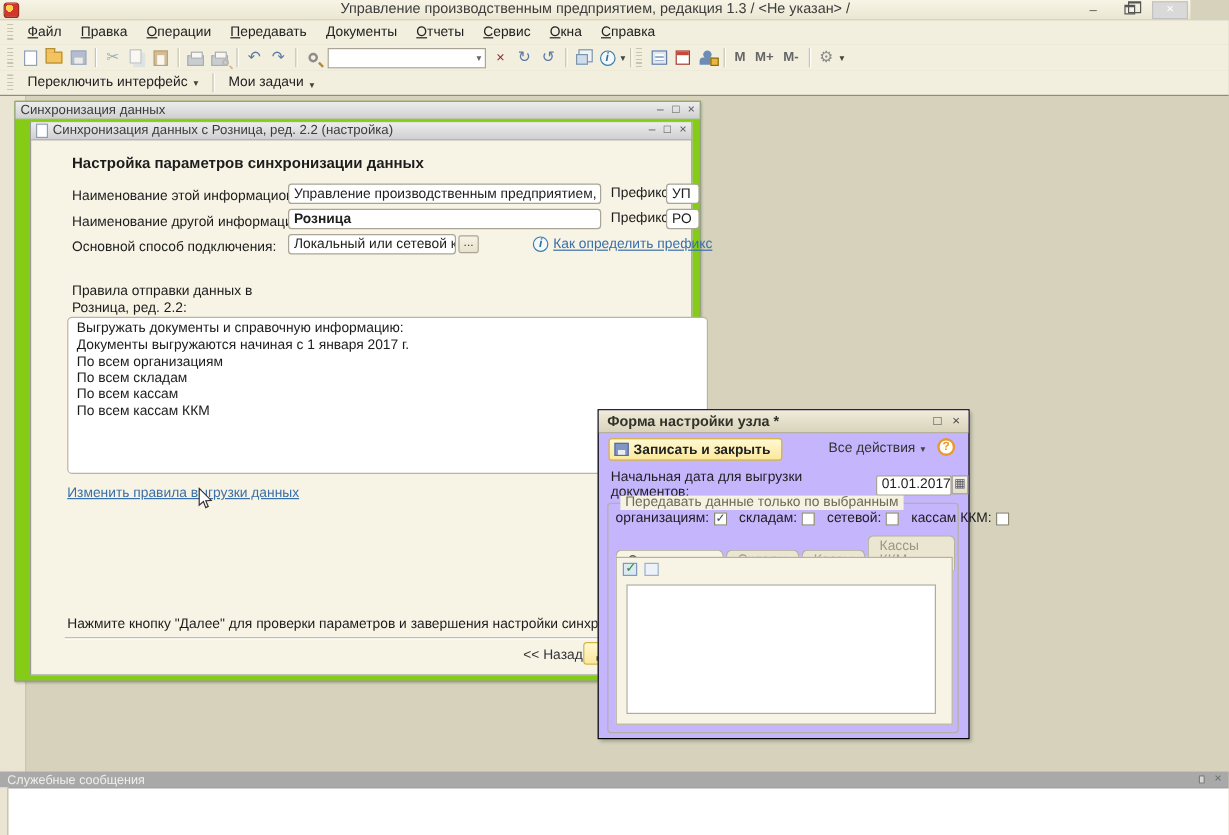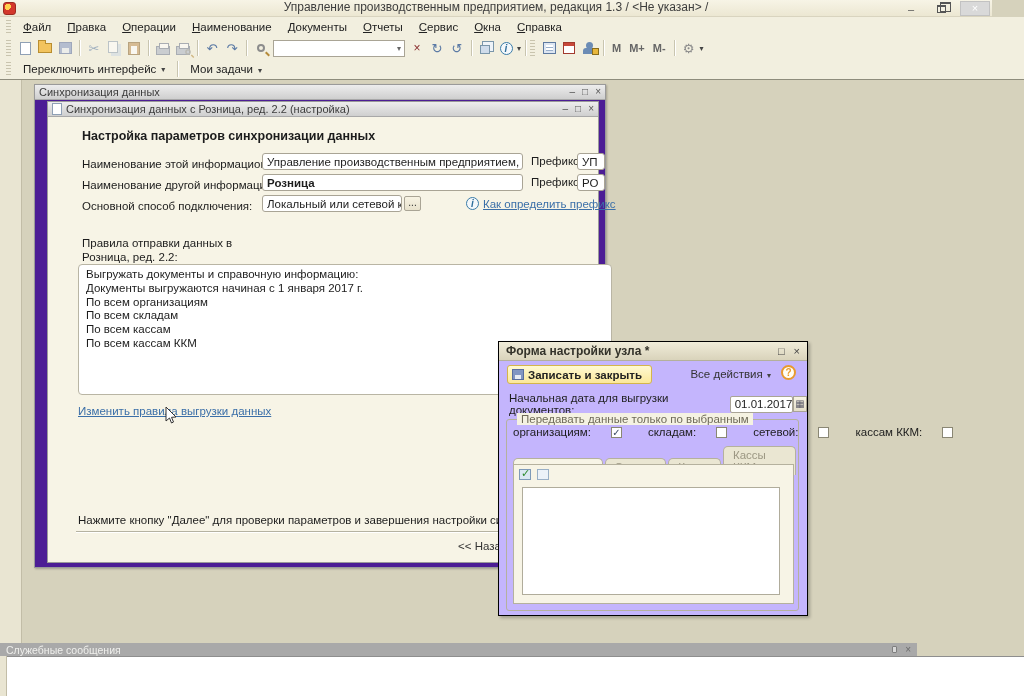--- a/index.html
+++ b/index.html
@@ -69,22 +69,22 @@
   
   .mdi { position:absolute; left:0; top:80px; width:1024px; height:563px; background:#d6d2bc; }
   .left-strip { position:absolute; left:0; top:0; width:22px; height:563px; background:#e9e5d2; border-right:1px solid #c2bda7; }
 
   .w-titlebar { height:15px; background:linear-gradient(#ededed,#cfcfcf); border-bottom:1px solid #a8a8a8;
     display:flex; align-items:center; padding:0 4px; font-size:11px; color:#3c3c3c; }
   .w-title { flex:1; white-space:nowrap; overflow:hidden; }
   .w-ctrl { display:flex; gap:7px; font-size:10px; color:#555; align-items:center; }
   .w-ctrl span { line-height:10px; }
 
-  .outer-window { position:absolute; left:34px; top:4px; width:572px; height:484px;
-    background:#4c1d95; border:1px solid #9a9a9a; box-shadow:1px 1px 2px rgba(0,0,0,.25); }
+  .outer-window { position:absolute; left:12px; top:4px; width:572px; height:484px;
+    background:#84cc16; border:1px solid #9a9a9a; box-shadow:1px 1px 2px rgba(0,0,0,.25); }
   .inner-window { position:absolute; left:12px; top:16px; width:552px; height:462px;
     background:#f7f4e6; border:1px solid #9a9a9a; }
   .doc-ic { width:10px; height:12px; background:#fff; border:1px solid #8fa0b5; margin-right:4px; }
 
   .dialog-body { position:relative; width:100%; height:calc(100% - 15px); font-size:11.5px;margin-left:24px; }
   .dlg-heading { position:absolute; left:10px; top:12px; font-size:12.5px; font-weight:bold; color:#1c1c1c; }
   .frow { position:absolute; height:17px; display:flex; align-items:center; }
   .flabel { color:#1c1c1c; }
   .tinput { background:#fff; border:1px solid #a9a495; border-radius:3px; height:17px;
     font-size:11.5px; padding:0 4px; display:flex; align-items:center; white-space:nowrap; overflow:hidden; }
@@ -116,38 +116,38 @@
   .all-actions { position:absolute; right:36px; top:7px; color:#333; }
   .help-circle { position:absolute; right:11px; top:4px; width:15px; height:15px; border-radius:50%;
     border:2px solid #e89a2e; color:#e89a2e; font-weight:bold; font-size:10px; text-align:center; line-height:12px; background:#fffdf4; }
   .date-row { position:absolute; left:10px; top:31px; display:flex; align-items:center; }
   .date-input { width:66px; margin-left:5px; border-radius:2px; }
   .cal-btn { width:15px; height:16px; background:linear-gradient(#f7f3e3,#e4dec8); border:1px solid #a9a495;
     font-size:10px; line-height:14px; text-align:center; color:#556; }
   .groupbox { position:absolute; left:7px; top:58px; width:293px; height:192px;
     border:1px solid #b5b19e; border-radius:3px; }
   .legend { position:absolute; left:10px; top:-7px; background:#f5f2e2; padding:0 4px; color:#6e6a58; }
-  .cb-row { position:absolute; left:6px; top:6px; display:flex; align-items:center; gap:20px; white-space:nowrap; }
+  .cb-row { position:absolute; left:6px; top:6px; display:flex; align-items:center; gap:4px; white-space:nowrap; }
   .cb-row .cblabel { color:#1c1c1c; }
   .checkbox { width:11px; height:11px; background:#fff; border:1px solid #8a8774; font-size:10px;
     line-height:10px; text-align:center; color:#3c4a66; margin-right:6px; }
   .tabs { position:absolute; left:6px; top:26px; display:flex; align-items:flex-end; }
   .tab { padding:2px 9px 2px; border:1px solid #b5b19e; border-bottom:none; border-radius:5px 5px 0 0;
     background:#eae6d2; color:#9c9783; margin-right:2px; font-size:11.5px; }
   .tab.active { background:#f7f4e6; color:#1c1c1c; position:relative; top:1px; padding-top:3px; }
   .tab-panel { position:absolute; left:6px; top:44px; width:281px; height:140px;
     border:1px solid #b5b19e; background:#f7f4e6; }
   .pick-bar { position:absolute; left:5px; top:4px; display:flex; gap:6px; }
   .cube { width:12px; height:11px; background:#dce8f2; border:1px solid #7e9ab8; position:relative; }
   .cube.plain { background:#ecf2f8; border-color:#9ab0c6; }
   .cube .chk { position:absolute; left:1px; top:-3px; color:#2e8b2e; font-size:11px; font-weight:bold; }
   .listbox { position:absolute; left:8px; top:22px; width:258px; height:108px; background:#fff; border:1px solid #b0ac9b; }
 
   
-  .msg-titlebar { position:absolute; left:0; top:643px; width:917px; height:13px; background:#a9a9a9;
+  .msg-titlebar { position:absolute; left:0; top:643px; width:1024px; height:13px; background:#a9a9a9;
     display:flex; align-items:center; padding:0 6px; font-size:10.5px; color:#efefec; }
   .msg-title { flex:1; }
   .msg-ctrl { display:flex; align-items:center; gap:8px; color:#6b6b6b; font-size:10px; }
   .pin-dot { width:5px; height:7px; background:#d8d8d8; border:1px solid #7e7e7e; border-radius:1px; }
   .msg-body { position:absolute; left:0; top:656px; width:1024px; height:40px; background:#fff; border-top:1px solid #8e8e8e; }
   .msg-left-strip { position:absolute; left:0; top:656px; width:7px; height:40px; background:#e9e5d2; border-right:1px solid #c2bda7; }
 
   .cursor-svg { position:absolute; left:164px; top:326px; z-index:9; }
 </style>
 </head>
@@ -163,21 +163,21 @@
       <span class="wc"><span class="restore-glyph"></span></span>
       <span class="wc close-box">×</span>
     </div>
   </div>
 
   <div class="menubar">
     <div class="grip"></div>
     <span class="menu-item">Файл</span>
     <span class="menu-item">Правка</span>
     <span class="menu-item">Операции</span>
-    <span class="menu-item">Наименование</span>
+    <span class="menu-item">Передавать</span>
     <span class="menu-item">Документы</span>
     <span class="menu-item">Отчеты</span>
     <span class="menu-item">Сервис</span>
     <span class="menu-item">Окна</span>
     <span class="menu-item">Справка</span>
   </div>
 
   <div class="toolbar toolbar1">
     <div class="grip"></div>
     <span class="tbtn">

